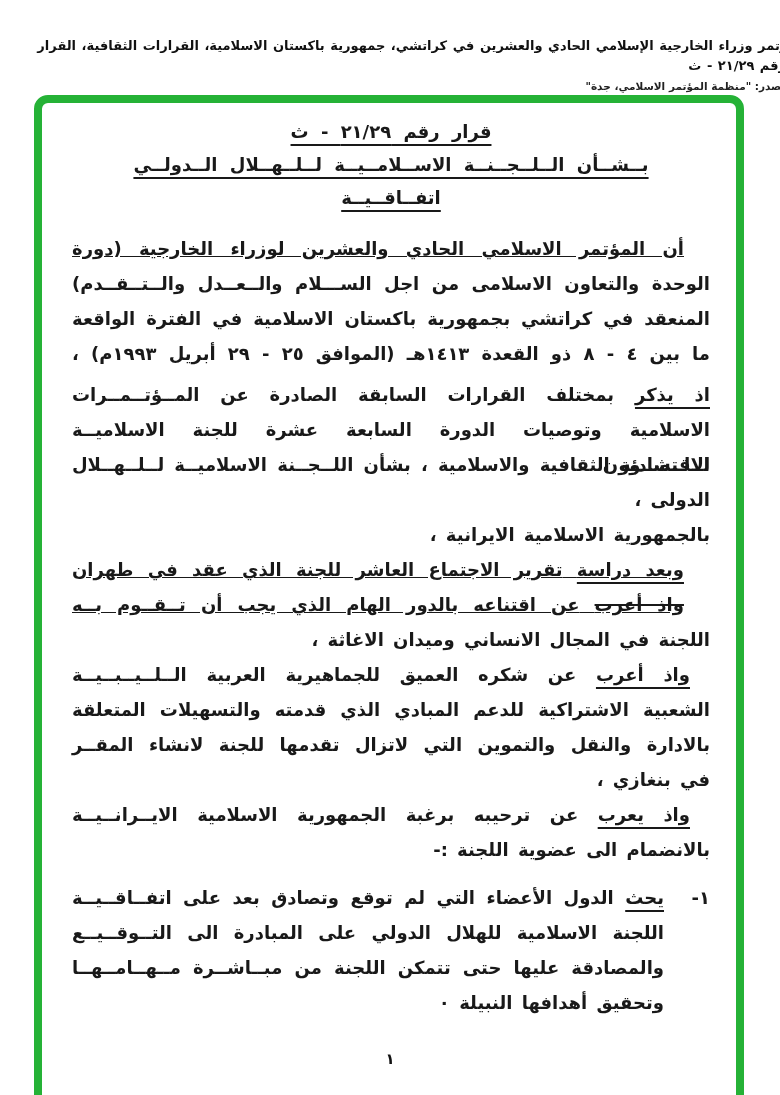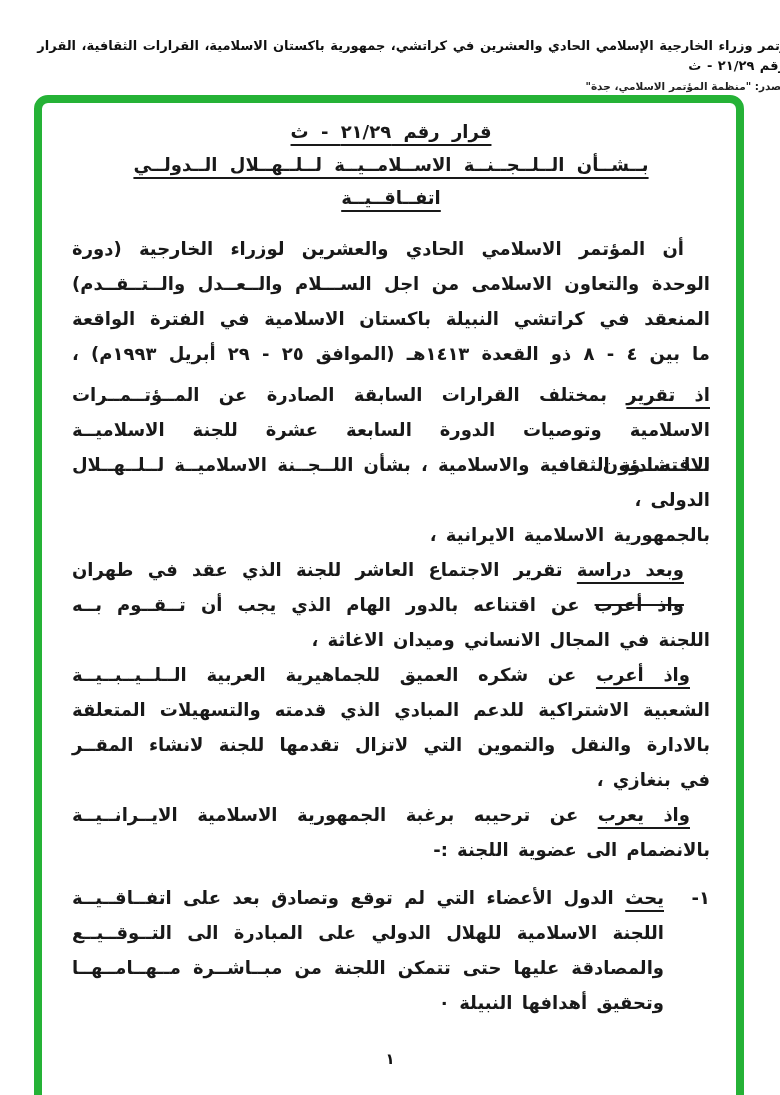--- a/index.html
+++ b/index.html
@@ -21,21 +21,21 @@
   }
   .content{direction:rtl;padding:12px 26px 0 30px;font-weight:bold;color:#191919;}
 
   .titles{margin-bottom:17px;}
   .t-line{height:33px;line-height:33px;text-align:center;font-size:18px;}
   .t-line span{text-decoration:underline;text-decoration-thickness:1.5px;text-underline-offset:6px;word-spacing:6px;}
 
   .para{font-size:18px;}
   .ln{height:35px;line-height:35px;white-space:nowrap;word-spacing:3px;text-align:right;}
   .ln.j{text-align:justify;text-align-last:justify;white-space:normal;}
-  .ind1{padding-right:26px;}
+  .ind1{padding-right:26px;text-decoration:underline;}
   .ind2{padding-right:20px;}
   .lead{text-decoration:underline;text-decoration-thickness:1.5px;text-underline-offset:6px;}
   .lead.strike{text-decoration:line-through;text-decoration-thickness:2px;}
 
   .mb6{margin-bottom:6px;}
   .mb13{margin-bottom:13px;}
 
   .item{display:flex;font-size:18px;}
   .item-num{width:46px;flex:0 0 46px;height:35px;line-height:35px;text-align:right;}
   .item-body{flex:1;}
@@ -58,26 +58,26 @@
 
       <div class="titles">
         <div class="t-line"><span>قرار رقم ٢١/٢٩ - ث</span></div>
         <div class="t-line"><span>بــشــأن الــلــجــنــة الاســلامــيــة لــلــهــلال الــدولــي</span></div>
         <div class="t-line"><span>اتفــاقــيــة</span></div>
       </div>
 
       <div class="para mb6">
         <div class="ln j ind1">أن المؤتمر الاسلامي الحادي والعشرين لوزراء الخارجية (دورة</div>
         <div class="ln j">الوحدة والتعاون الاسلامى من اجل الســـلام والــعــدل والــتــقــدم)</div>
-        <div class="ln j">المنعقد في كراتشي النبيلة باكستان الاسلامية في الفترة الواقعة</div>
+        <div class="ln j">المنعقد في كراتشي بجمهورية باكستان الاسلامية في الفترة الواقعة</div>
         <div class="ln j">ما بين ٤ - ٨ ذو القعدة ١٤١٣هـ (الموافق ٢٥ - ٢٩ أبريل ١٩٩٣م) ،</div>
       </div>
 
       <div class="para">
-        <div class="ln j"><span class="lead">اذ تقرير</span> <span>بمختلف القرارات السابقة الصادرة عن المــؤتــمــرات</span></div>
+        <div class="ln j"><span class="lead">اذ يذكر</span> <span>بمختلف القرارات السابقة الصادرة عن المــؤتــمــرات</span></div>
         <div class="ln j">الاسلامية وتوصيات الدورة السابعة عشرة للجنة الاسلاميــة لــلــشــؤون</div>
         <div class="ln j">الاقتصادية الثقافية والاسلامية ، بشأن اللــجــنة الاسلاميــة لــلــهــلال</div>
         <div class="ln">الدولى ،</div>
       </div>
 
       <div class="para">
         <div class="ln">بالجمهورية الاسلامية الايرانية ،</div>
         <div class="ln j ind1"><span class="lead">وبعد دراسة</span> <span>تقرير الاجتماع العاشر للجنة الذي عقد في طهران</span></div>
       </div>
 

